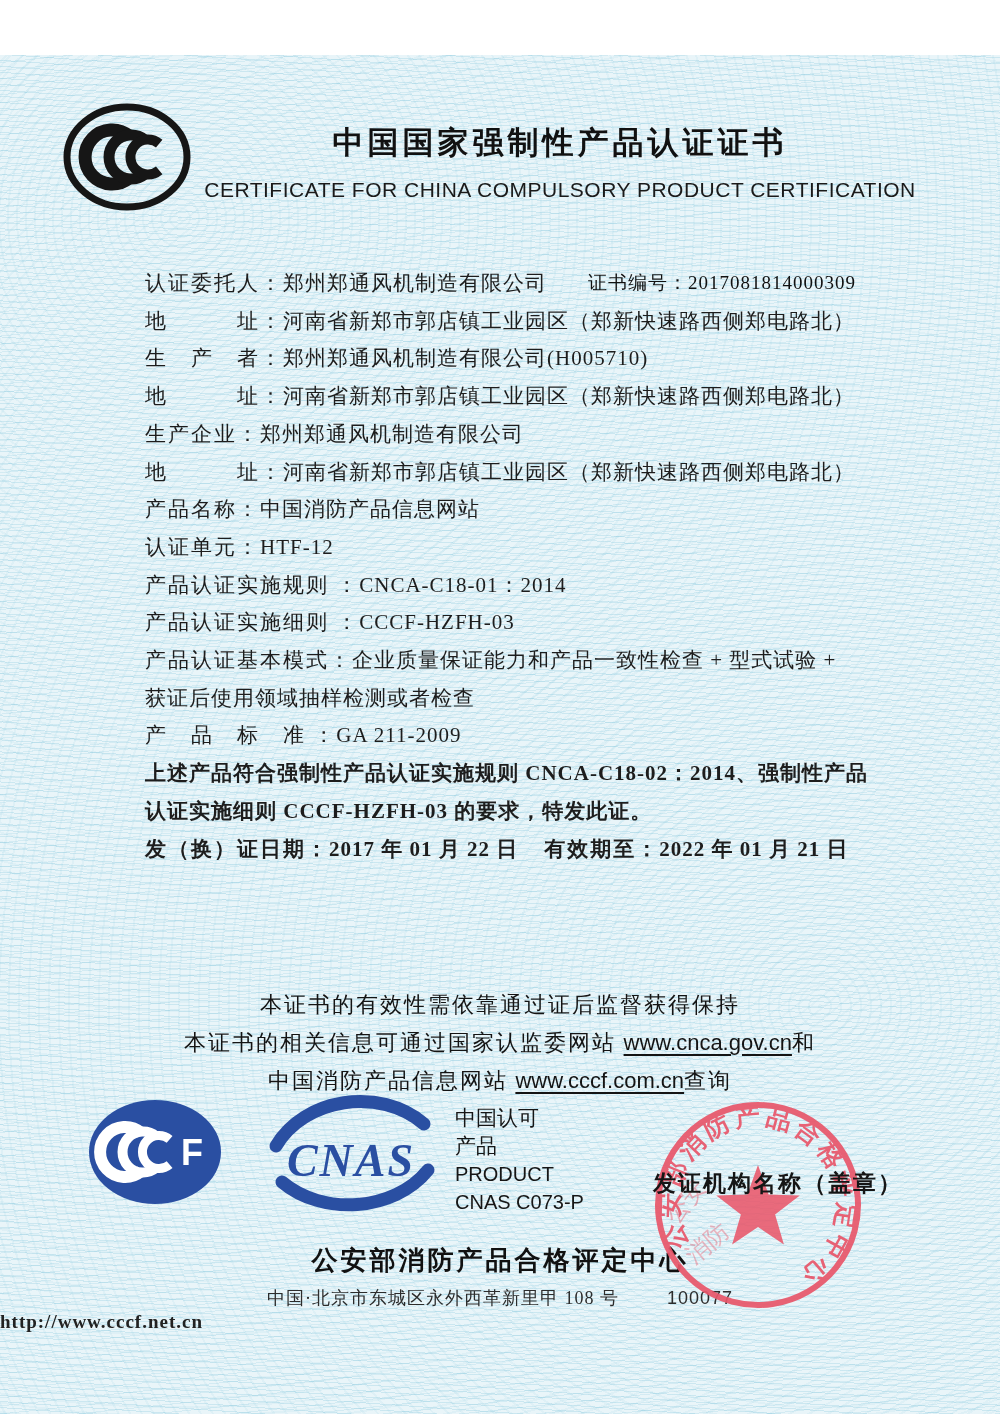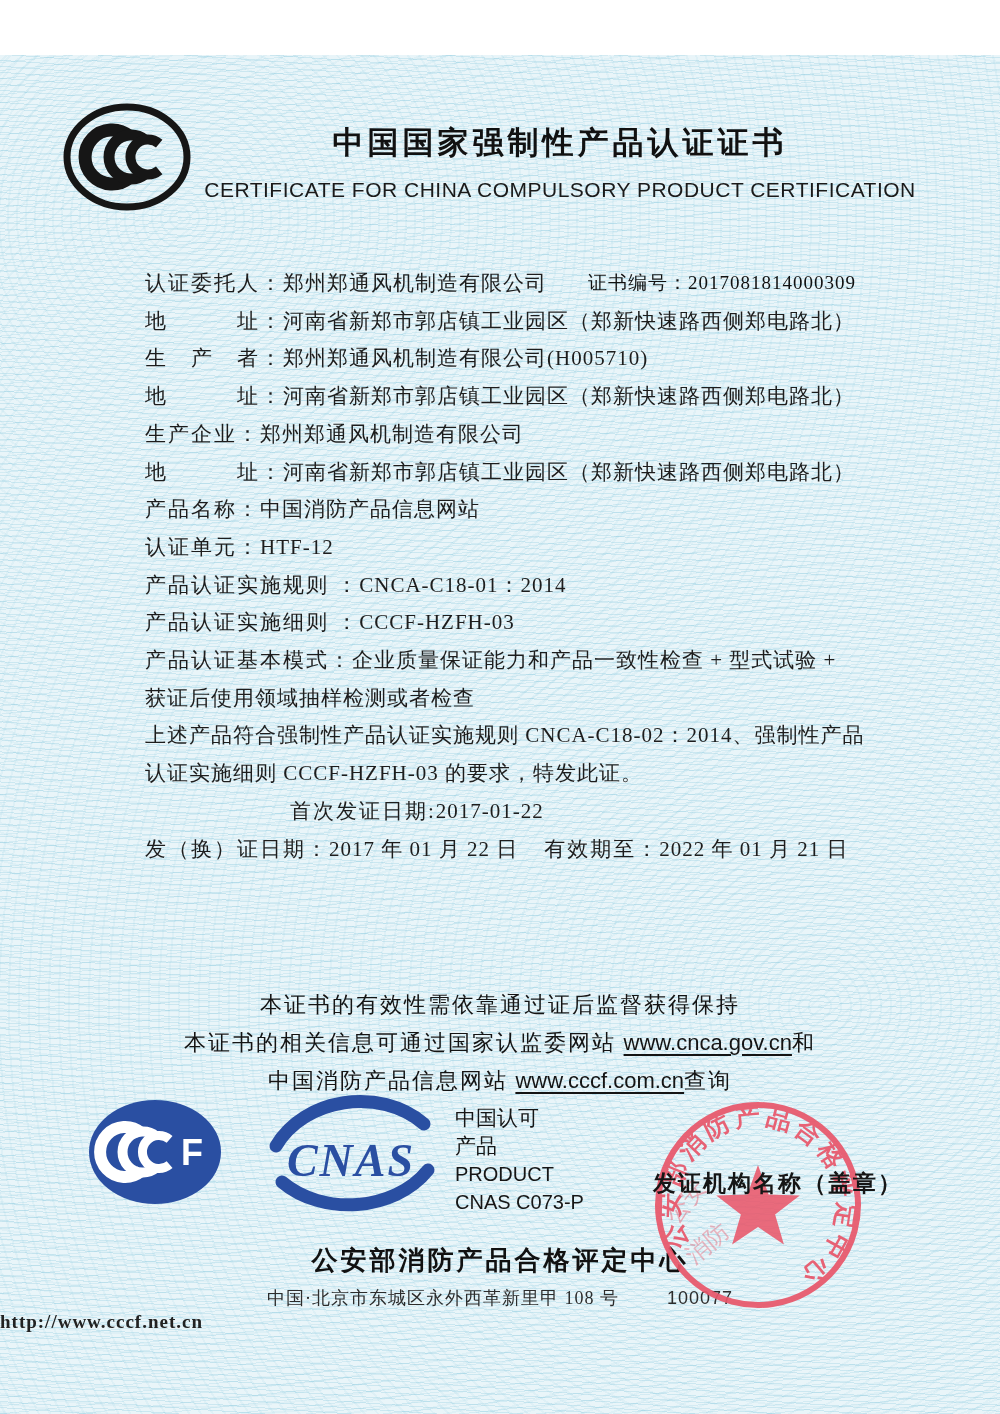--- a/index.html
+++ b/index.html
@@ -17,21 +17,21 @@
   .ccc-logo { position:absolute; left:60px; top:100px; }
   .header { position:absolute; left:140px; right:20px; top:122px; text-align:center; }
   .title  { font-size:31px; font-weight:bold; letter-spacing:4px; color:#111; }
   .subtitle { margin-top:14px; font-family:"Liberation Sans","DejaVu Sans",sans-serif;
               font-size:21px; color:#1a1a1a; letter-spacing:0.5px; }
   .certno { position:absolute; left:588px; top:230px; font-size:19px; letter-spacing:1px; color:#111;margin-top:40px; }
 
   .body { position:absolute; left:145px; top:265px; width:722px; font-size:21px;
           letter-spacing:1px; line-height:37.7px; white-space:nowrap; }
   .row .lbl { letter-spacing:2px; }
-  .row.b { font-weight:normal; }
+  .row.b { font-weight:bold; }
   .row.ind1 { padding-left:40px; }
   .row.ind2 { padding-left:145px; }
   .gap { display:inline-block; width:26px; }
 
   .notes { position:absolute; left:0; right:0; top:986px; text-align:center;
            font-size:22px; font-weight:normal; letter-spacing:2px; line-height:38px; color:#141414; }
   .url { text-decoration:underline; text-underline-offset:4px;
          font-family:"Liberation Sans","DejaVu Sans",sans-serif; letter-spacing:0; }
 
   .cccf-logo { position:absolute; left:85px;  top:1098px; }
@@ -79,23 +79,23 @@
     <div class="row"><span class="lbl">生　产　者：</span><span class="val">郑州郑通风机制造有限公司(H005710)</span></div>
     <div class="row"><span class="lbl">地　　　址：</span><span class="val">河南省新郑市郭店镇工业园区（郑新快速路西侧郑电路北）</span></div>
     <div class="row"><span class="lbl">生产企业：</span><span class="val">郑州郑通风机制造有限公司</span></div>
     <div class="row"><span class="lbl">地　　　址：</span><span class="val">河南省新郑市郭店镇工业园区（郑新快速路西侧郑电路北）</span></div>
     <div class="row"><span class="lbl">产品名称：</span><span class="val">中国消防产品信息网站</span></div>
     <div class="row"><span class="lbl">认证单元：</span><span class="val">HTF-12</span></div>
     <div class="row"><span class="lbl">产品认证实施规则 ：</span><span class="val">CNCA-C18-01：2014</span></div>
     <div class="row"><span class="lbl">产品认证实施细则 ：</span><span class="val">CCCF-HZFH-03</span></div>
     <div class="row"><span class="lbl">产品认证基本模式：</span><span class="val">企业质量保证能力和产品一致性检查 + 型式试验 +</span></div>
     <div class="row"><span class="lbl"></span><span class="val">获证后使用领域抽样检测或者检查</span></div>
+    <div class="row"><span class="lbl">产　品　标　准 ：</span><span class="val">GA 211-2009</span></div>
     <div class="row b"><span class="lbl"></span><span class="val">上述产品符合强制性产品认证实施规则 CNCA-C18-02：2014、强制性产品</span></div>
     <div class="row b"><span class="lbl"></span><span class="val">认证实施细则 CCCF-HZFH-03 的要求，特发此证。</span></div>
-    <div class="row b ind2"><span class="lbl">首次发证日期:</span><span class="val">2017-01-22</span></div>
     <div class="row b"><span class="lbl">发（换）证日期：</span><span class="val">2017 年 01 月 22 日</span><span class="gap"></span><span class="lbl">有效期至：</span><span class="val">2022 年 01 月 21 日</span></div>
   </div>
 
   <div class="notes">
     <div class="note">本证书的有效性需依靠通过证后监督获得保持</div>
     <div class="note"><span>本证书的相关信息可通过国家认监委网站 </span><span class="url">www.cnca.gov.cn</span><span>和</span></div>
     <div class="note"><span>中国消防产品信息网站 </span><span class="url">www.cccf.com.cn</span><span>查询</span></div>
   </div>
 
   <svg class="cccf-logo" width="140" height="108" viewBox="0 0 140 108">

